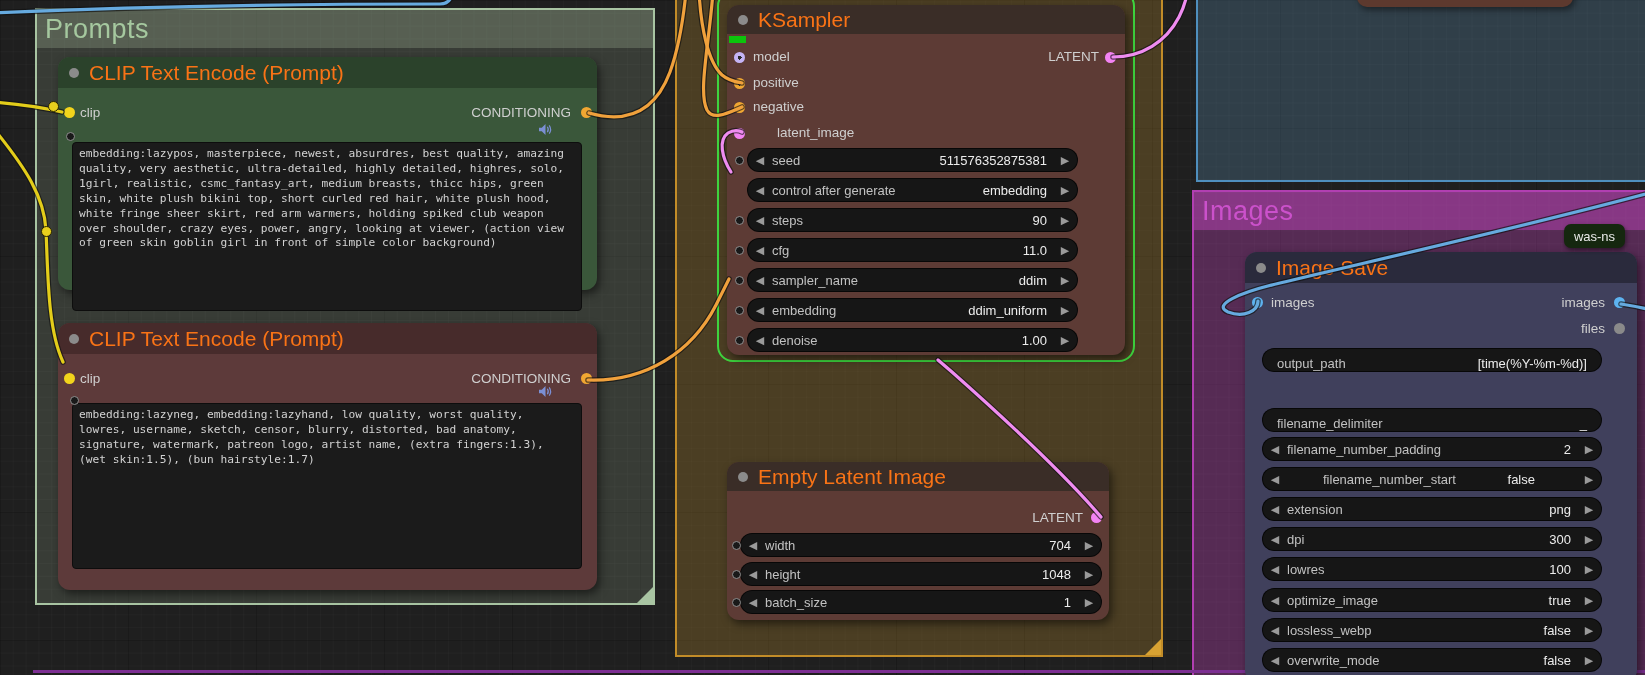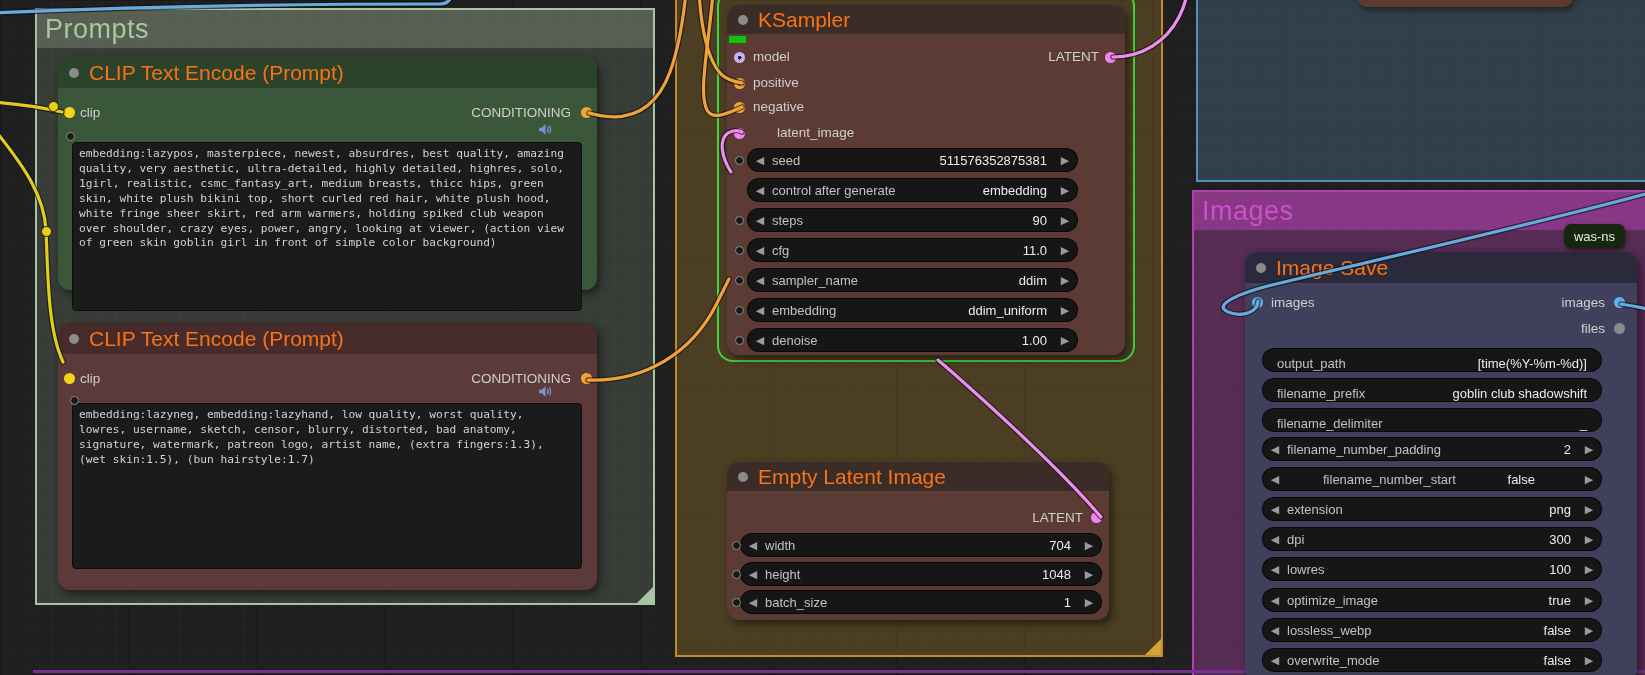--- a/index.html
+++ b/index.html
@@ -266,24 +266,20 @@
     <div class="port-label" style="left:26px; top:43px;">images</div>
     <div class="port-label" style="right:32px; top:43px;">images</div>
     <div class="port-dot" style="right: 12px; top: 45px; background: rgb(93, 179, 240);"></div>
     <div class="port-label" style="right:32px; top:69px;">files</div>
     <div class="port-dot" style="right: 12px; top: 71px; background: rgb(138, 138, 138);"></div>
 
     <div class="pill text-pill" style="left:17px; top:96px; width:340px;">
       <span class="w-label">output_path</span>
       <span class="w-value">[time(%Y-%m-%d)]</span>
     </div>
-    <div class="pill text-pill" style="left:17px; top:126px; width:340px;">
-      <span class="w-label">filename_prefix</span>
-      <span class="w-value">goblin club shadowshift</span>
-    </div>
     <div class="pill text-pill" style="left:17px; top:156px; width:340px;">
       <span class="w-label">filename_delimiter</span>
       <span class="w-value">_</span>
     </div>
     <div class="pill" style="left:17px; top:185px; width:340px;">
       <span class="arr-l"></span>
       <span class="w-label">filename_number_padding</span>
       <span class="w-value">2</span>
       <span class="arr-r"></span>
     </div>

